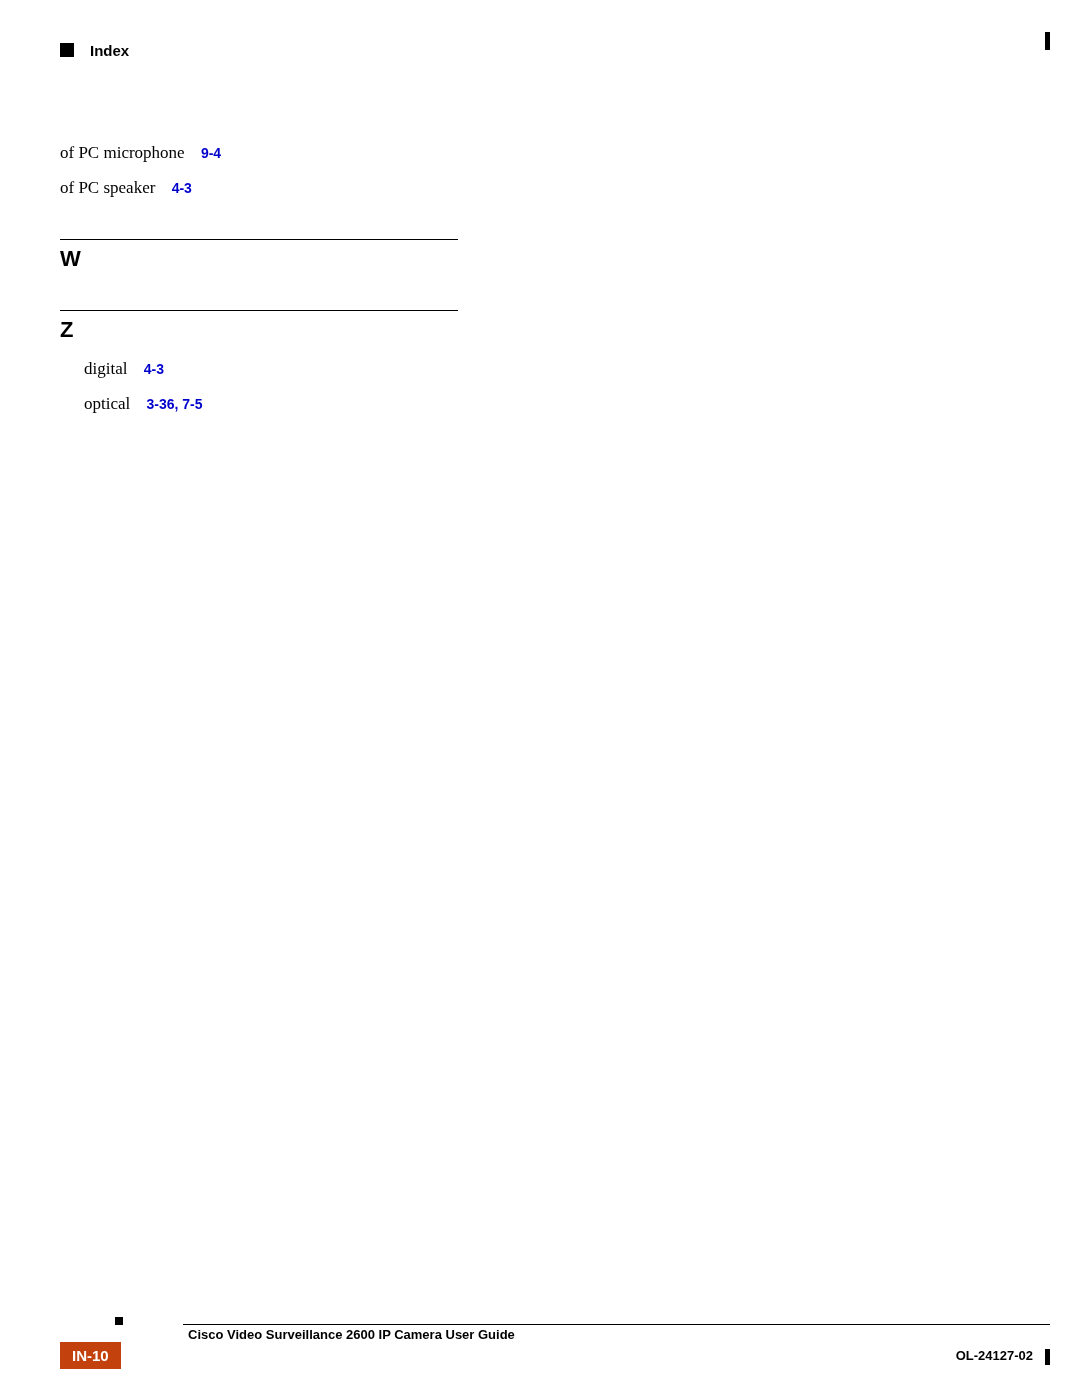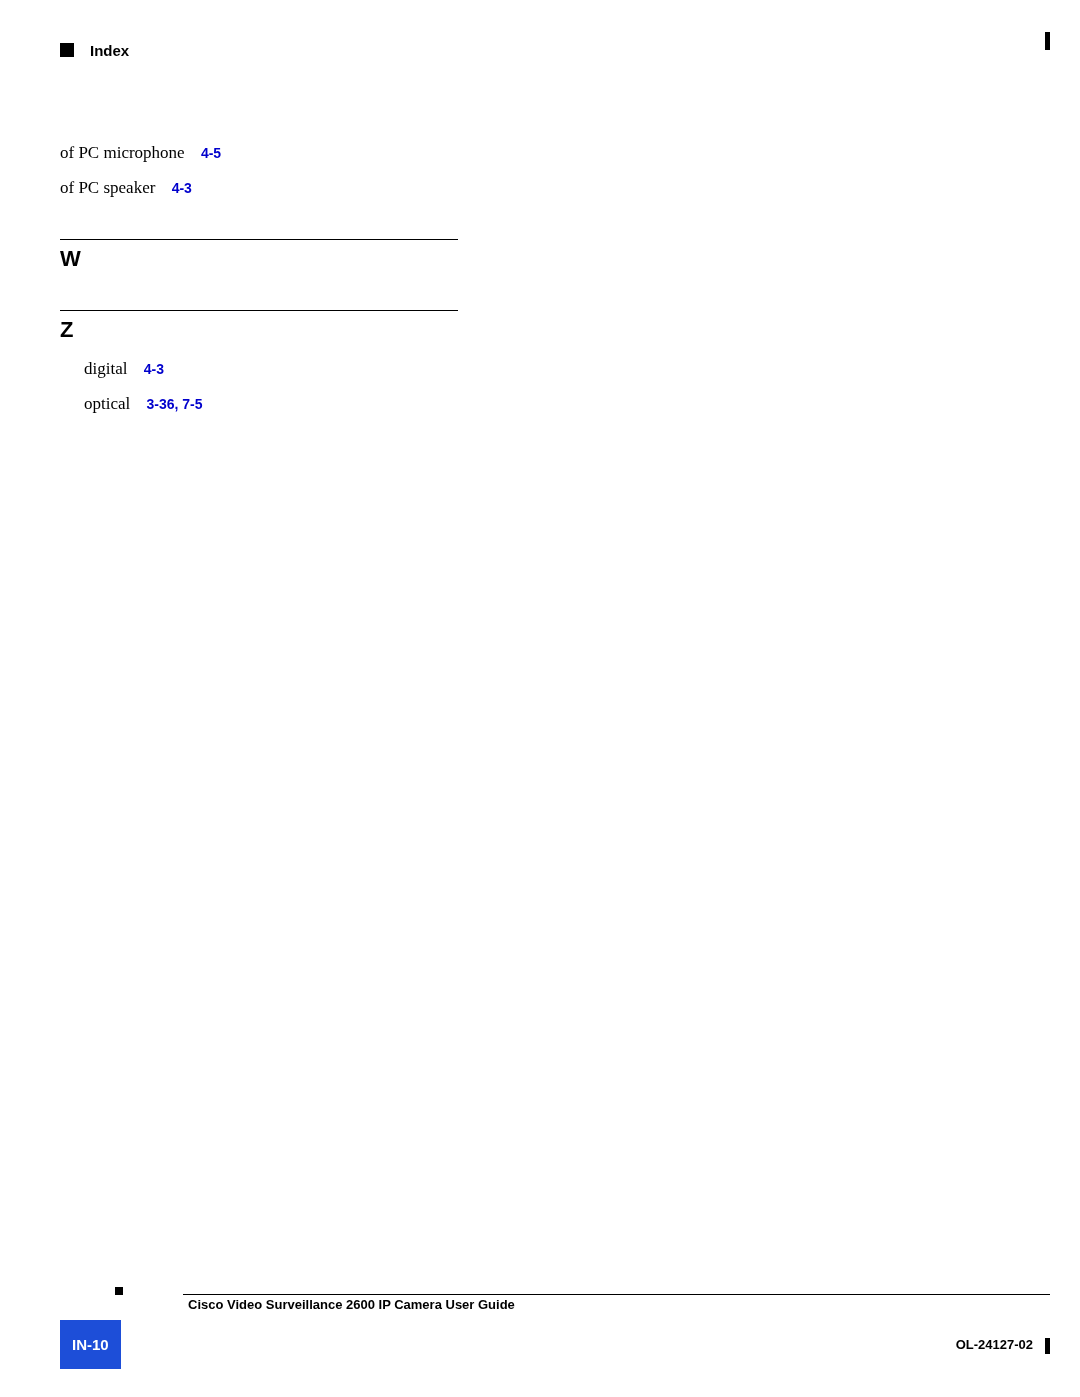--- a/index.html
+++ b/index.html
@@ -81,46 +81,46 @@
     .footer {
       position: absolute;
       bottom: 28px;
       left: 0;
       right: 0;
       padding: 0 30px 0 60px;
     }
     .footer-line {
       display: flex;
       align-items: center;
-      margin-bottom: 8px;
+      margin-bottom: 0;
     }
     .footer-small-square {
       width: 8px;
       height: 8px;
       background: #000;
       margin-right: 60px;
       margin-left: 55px;
     }
     .footer-title {
       font-family: Arial, Helvetica, sans-serif;
       font-weight: bold;
       font-size: 13px;
     }
     .footer-bottom {
       display: flex;
       align-items: center;
       justify-content: space-between;
     }
     .page-num-box {
-      background: #1d4ed8;
+      background: #c2410c;
       color: #fff;
       font-family: Arial, Helvetica, sans-serif;
       font-weight: bold;
       font-size: 15px;
-      padding: 16px 12px;
+      padding: 5px 12px;
       display: inline-block;
     }
     .doc-num {
       font-family: Liberation Sans, sans-serif;
       font-weight: bold;
       font-size: 13px;
     }
     .footer-right-mark {
       width: 5px;
       height: 16px;
@@ -150,21 +150,21 @@
     <span class="header-square"></span>
     <span class="header-text">Index</span>
     <span class="header-right-mark"></span>
   </div>
 
   <div class="content">
 
     <div>
       <div class="index-line">
         <span>of PC microphone</span>
-        <span class="page-ref">4-5</span>
+        <span class="page-ref">9-4</span>
       </div>
       <div class="index-line">
         <span>of PC speaker</span>
         <span class="page-ref">4-3</span>
       </div>
     </div>
 
     <hr class="section-divider">
     <div class="section-letter">W</div>
 

